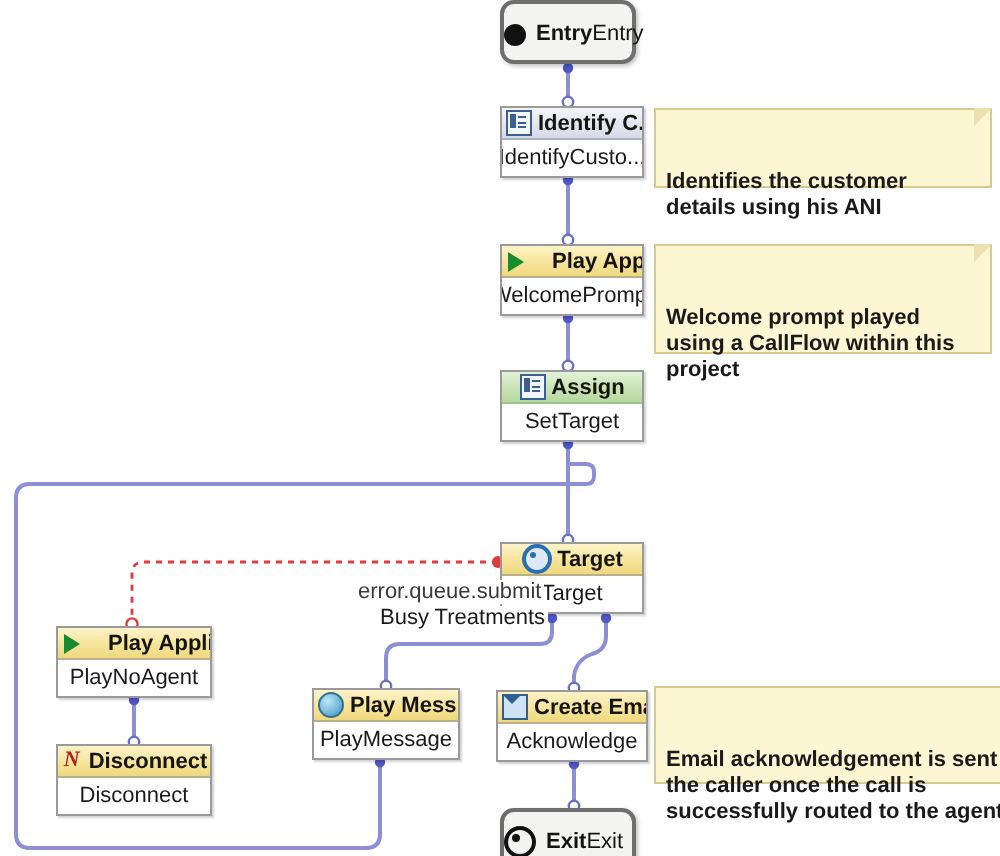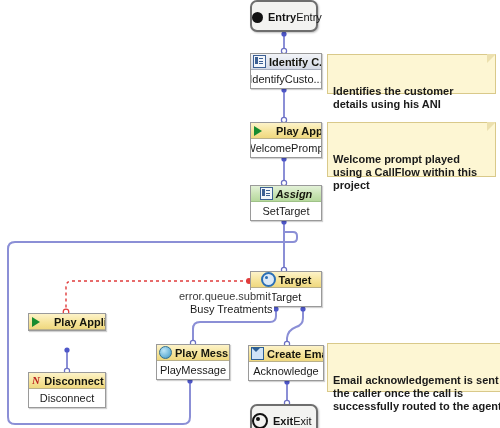--- a/index.html
+++ b/index.html
@@ -312,21 +312,21 @@
 
   <div class="node" style="left:250px; top:122px; width:72px;">
     <div class="hdr hdr-gold">
       <span class="ico ico-play"></span>
       <span>Play Appli...</span>
     </div>
     <div class="body">WelcomePrompt</div>
   </div>
 
   <div class="node" style="left:250px; top:185px; width:72px;">
-    <div class="hdr hdr-green" style="justify-content:center;font-style:italic;">
+    <div class="hdr hdr-green" style="justify-content:center;">
       <span class="ico ico-var"></span>
       <span>Assign</span>
     </div>
     <div class="body">SetTarget</div>
   </div>
 
   <div class="node" style="left:250px; top:271px; width:72px;">
     <div class="hdr hdr-gold" style="justify-content:center;">
       <span class="ico ico-target"></span>
       <span>Target</span>
@@ -348,20 +348,21 @@
       <span class="term-title">Exit</span>
     </div>
     <div class="term-sub">Exit</div>
   </div>
 
   <div class="node" style="left:28px; top:313px; width:78px;">
     <div class="hdr hdr-gold">
       <span class="ico ico-play"></span>
       <span>Play Appli...</span>
     </div>
+    <div class="body">PlayNoAgent</div>
   </div>
 
   <div class="node" style="left:28px; top:372px; width:78px;">
     <div class="hdr hdr-gold" style="justify-content:center;">
       <span class="ico ico-disc">N</span>
       <span>Disconnect</span>
     </div>
     <div class="body">Disconnect</div>
   </div>
 

